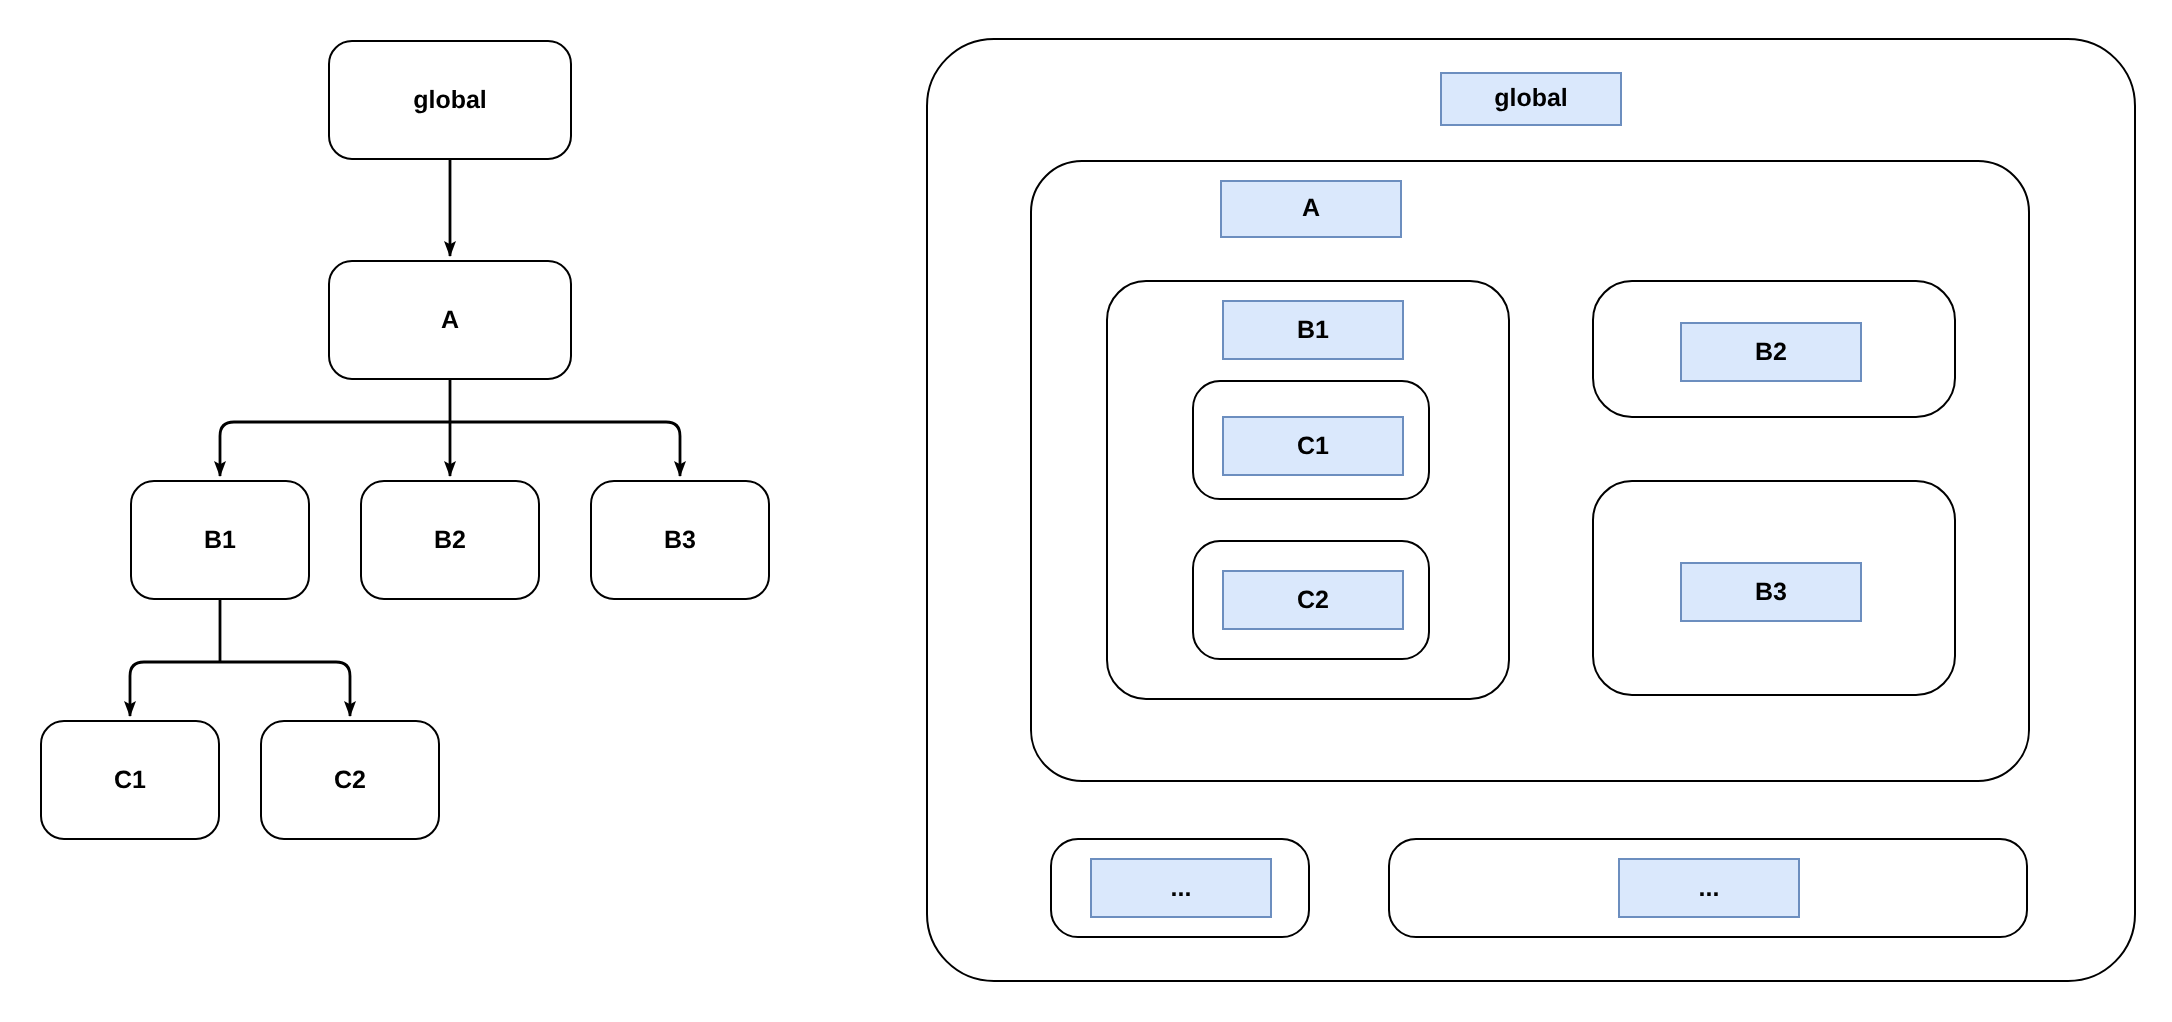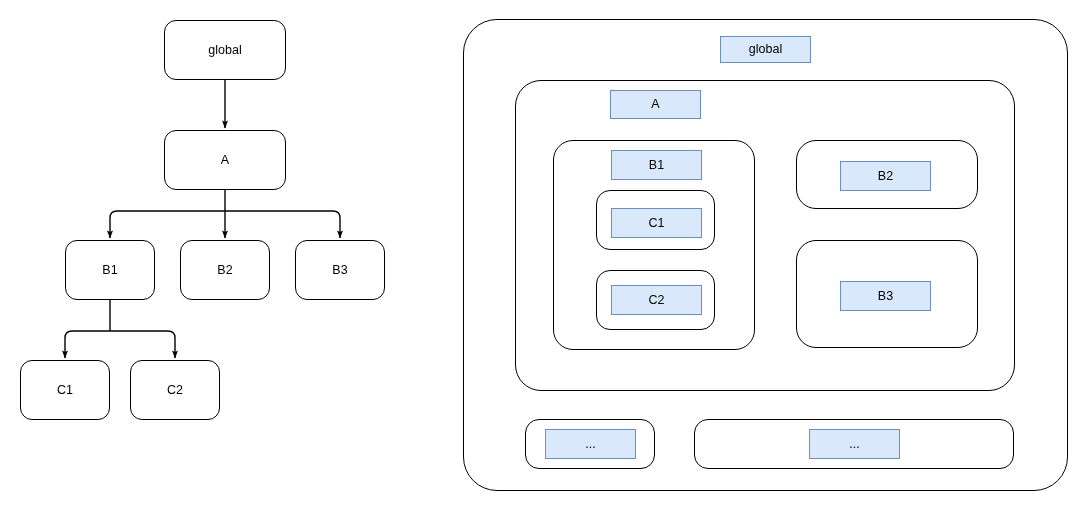--- a/index.html
+++ b/index.html
@@ -10,20 +10,21 @@
   }
   body {
     font-family: "Liberation Sans", "DejaVu Sans", sans-serif;
   }
   #canvas {
     position: relative;
     width: 1086px;
     height: 511px;
     background: #ffffff;
     overflow: hidden;
+    font-weight: bold;
   }
 
   
   .tree-node {
     position: absolute;
     box-sizing: border-box;
     border: 1.4px solid #000000;
     border-radius: 12px;
     background: #ffffff;
     display: flex;

